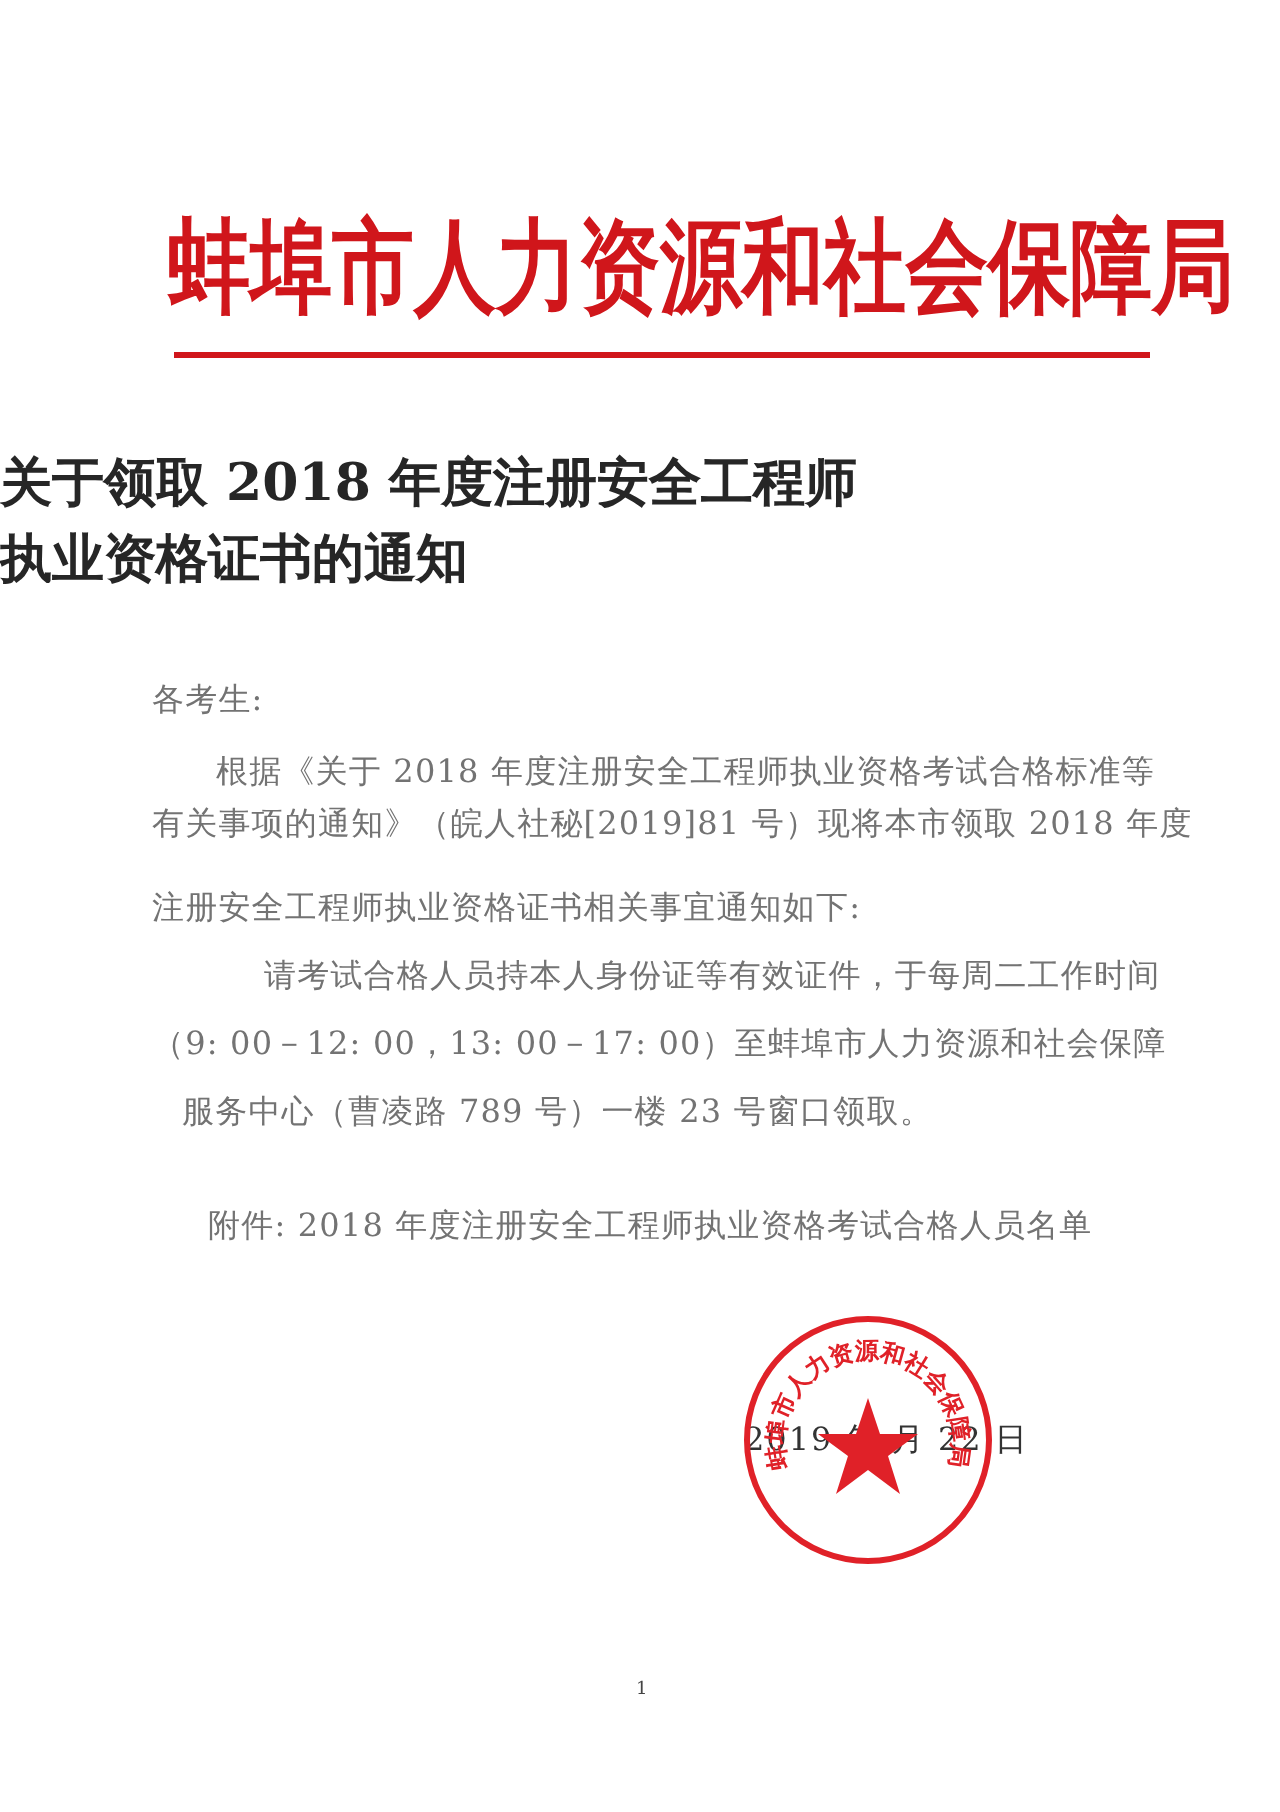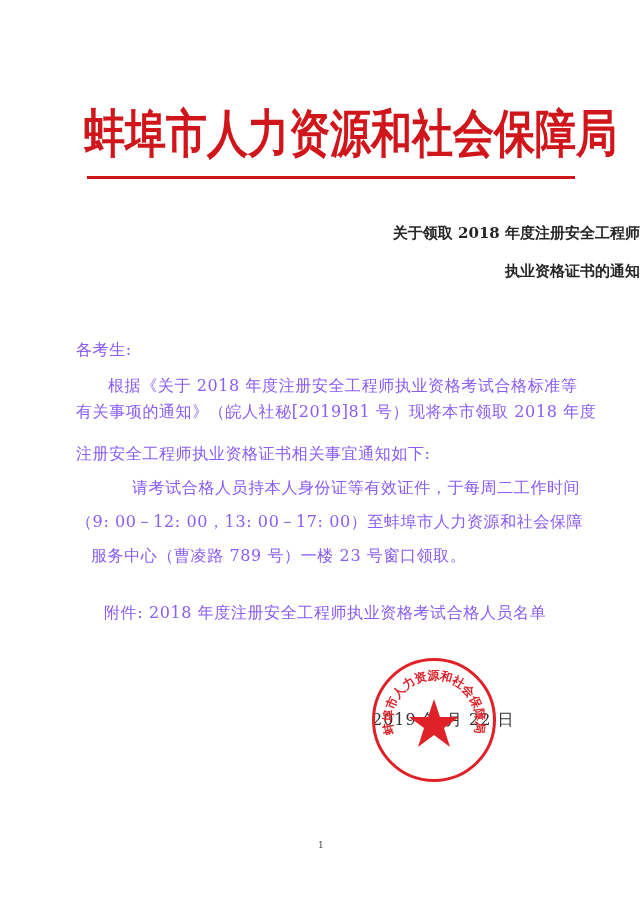--- a/index.html
+++ b/index.html
@@ -11,27 +11,27 @@
     position: absolute; left: 84px; top: 96px; width: 496px; height: 60px;
     text-align: center; color: #d0161b; font-weight: bold;
     font-family: "DejaVu Serif", serif; font-size: 41px; letter-spacing: 0px;
     line-height: 60px; transform: scaleY(1.25); transform-origin: top center;
     white-space: nowrap;
   }
   .masthead-rule {
     position: absolute; left: 87px; top: 176px; width: 488px; height: 3px; background: #d0161b;
   }
   .title {
-    position: absolute; left: 0; width: 640px; text-align: right;
-    font-size: 15px; font-weight: bold; color: #262626; white-space: nowrap;
+    position: absolute; left: 0; width: 640px; text-align: left;
+    font-size: 26px; font-weight: bold; color: #262626; white-space: nowrap;
   }
   .t1 { top: 224px; }
   .t2 { top: 262px; }
   .body-text {
-    position: absolute; left: 76px; width: 492px; font-size: 16px; color: #8b5cf6;
+    position: absolute; left: 76px; width: 492px; font-size: 16px; color: #737373;
     white-space: nowrap; letter-spacing: 0.6px;
   }
   .indent { left: 108px; }
   .attach { left: 104px; }
   .seal {
     position: absolute; left: 372px; top: 658px; width: 124px; height: 124px;
     border: 3px solid #e02128; border-radius: 50%; box-sizing: border-box;
   }
   .seal-inner {
     position: absolute; left: 6px; top: 6px; width: 106px; height: 106px;

